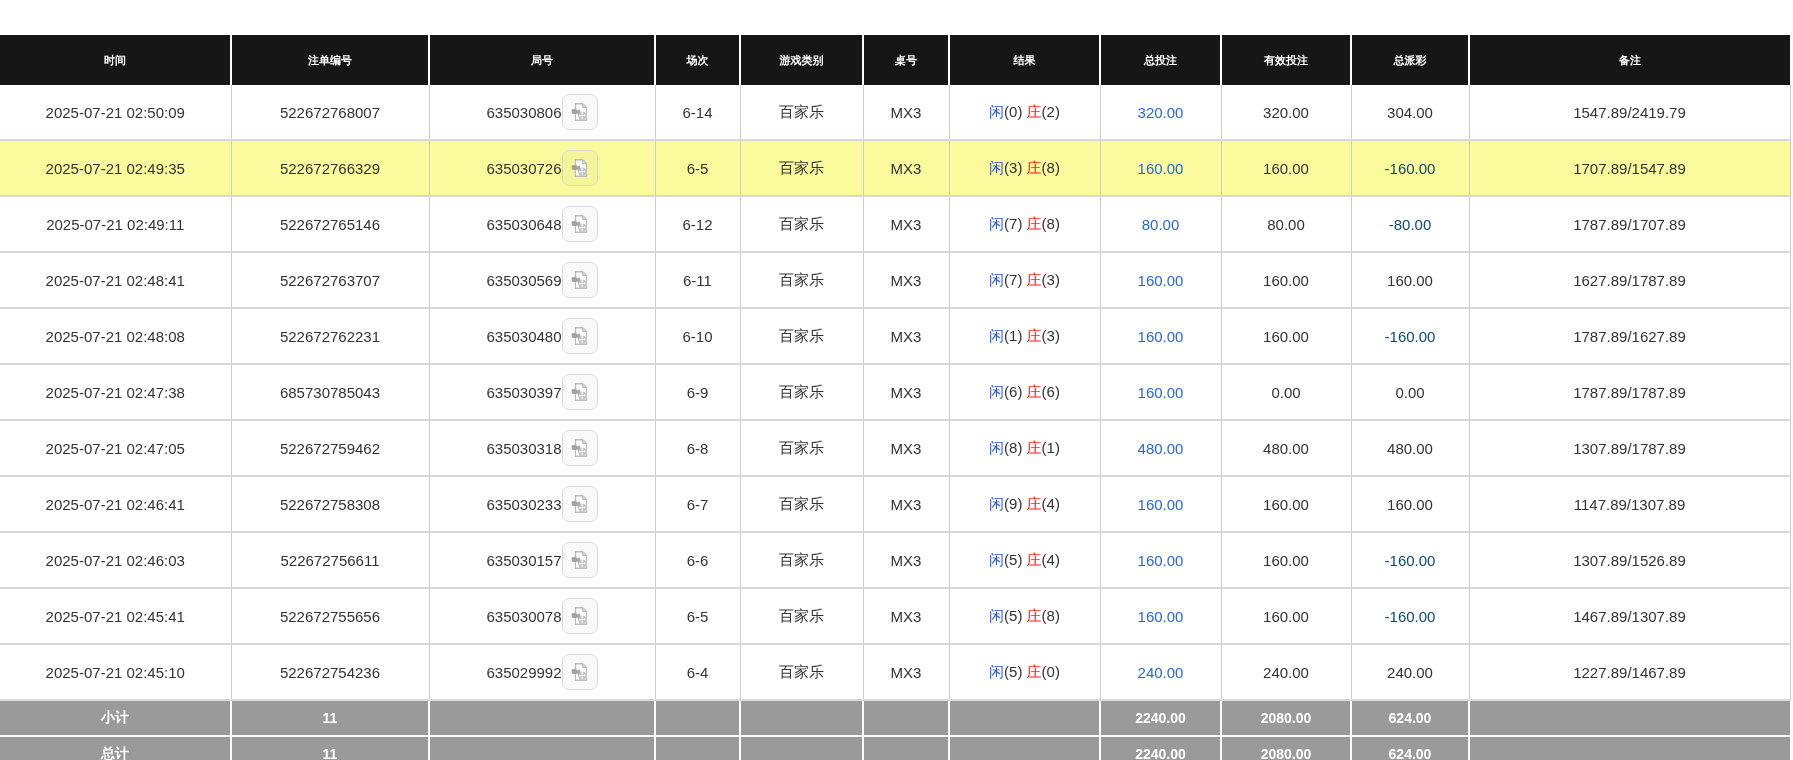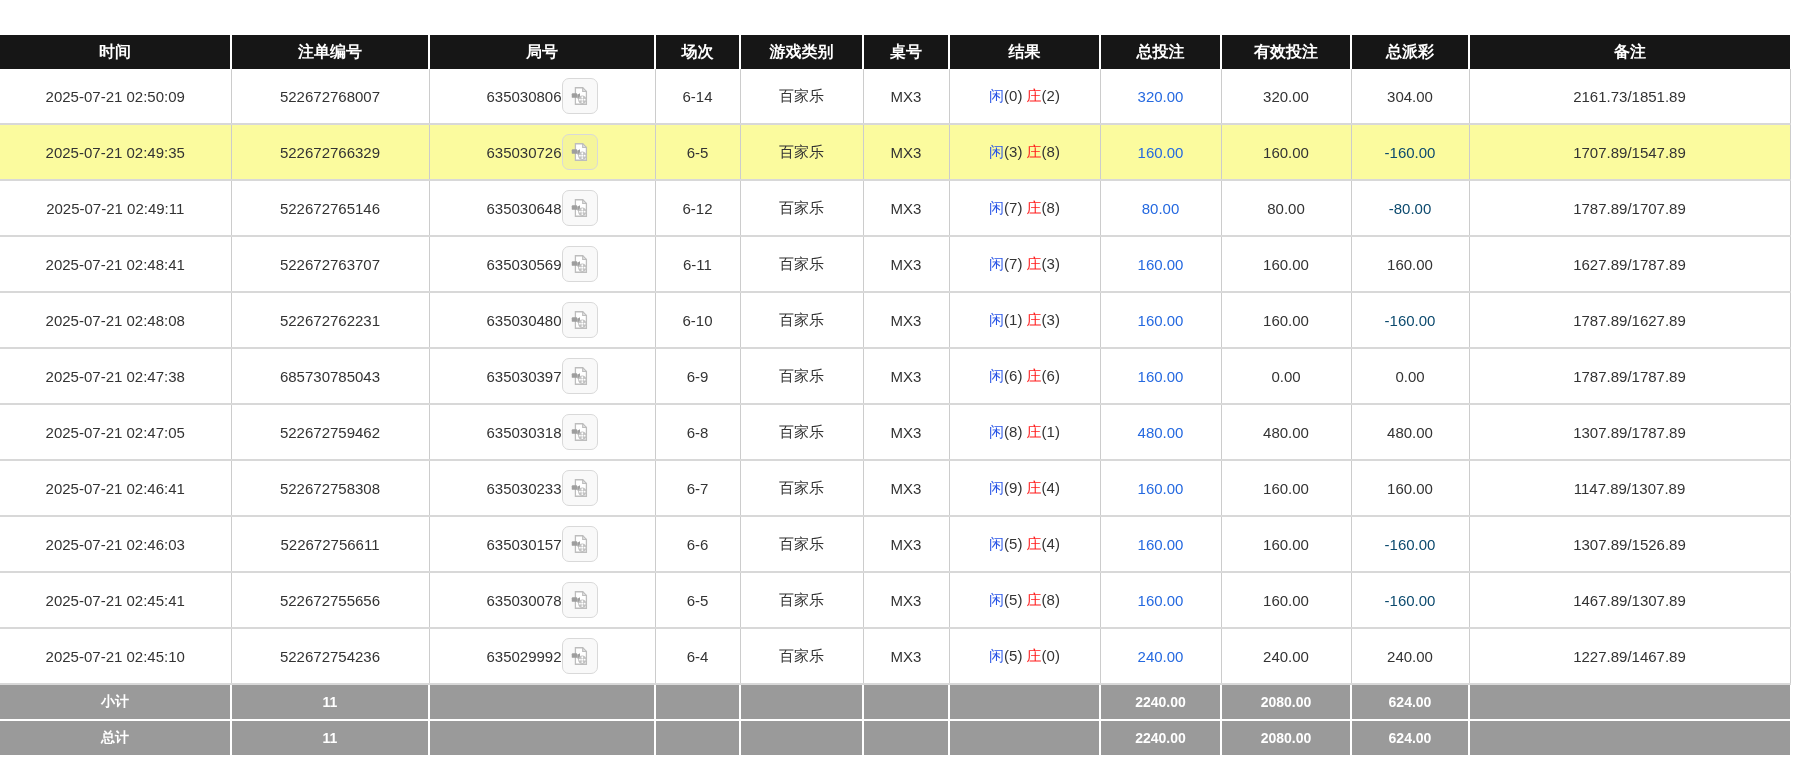--- a/index.html
+++ b/index.html
@@ -6,22 +6,22 @@
   body{
     width:1793px;height:760px;background:#ffffff;
     font-family:"Liberation Sans","DejaVu Sans",sans-serif;
     overflow:hidden;
   }
   .page{padding-top:35px;}
   table.records{
     border-collapse:collapse;table-layout:fixed;width:1790px;
   }
   thead th{
-    background:#161616;color:#ffffff;font-weight:bold;font-size:16px;
-    height:34px;padding:0;text-align:center;border-right:2px solid #ffffff;
+    background:#161616;color:#ffffff;font-weight:bold;font-size:11px;
+    height:34px;padding:8px;text-align:center;border-right:2px solid #ffffff;
   }
   thead th:last-child{border-right:none;}
   tbody td{
     background:#ffffff;color:#333333;font-size:15px;text-align:center;
     height:54px;padding:0 4px;border-right:1px solid #cccccc;
     border-bottom:2px solid #d8d8d8;white-space:nowrap;overflow:hidden;
   }
   tbody td:last-child{border-right:1px solid #cccccc;}
   tbody tr.highlight td{background:#fbfb9e;}
   .amt-blue{color:#2569e0;}
@@ -99,21 +99,21 @@
               </span>
             </span>
           </td>
           <td>6-14</td>
           <td>百家乐</td>
           <td>MX3</td>
           <td><span class="res-p">闲</span><span class="res-n">(0)</span> <span class="res-b">庄</span><span class="res-n">(2)</span></td>
           <td><span class="amt-blue">320.00</span></td>
           <td>320.00</td>
           <td>304.00</td>
-          <td>2161.73/1851.89</td>
+          <td>1547.89/2419.79</td>
         </tr>
         <tr class="highlight">
           <td>2025-07-21 02:49:35</td>
           <td>522672766329</td>
           <td>
             <span class="round-wrap">
               <span>635030726</span>
               <span class="video-btn">
                 <svg width="22" height="22" viewBox="0 0 24 24">
                   <path d="M7 3h8l4 4v14H7z" fill="#ffffff" stroke="#bdbdbd" stroke-width="1.4"></path>

